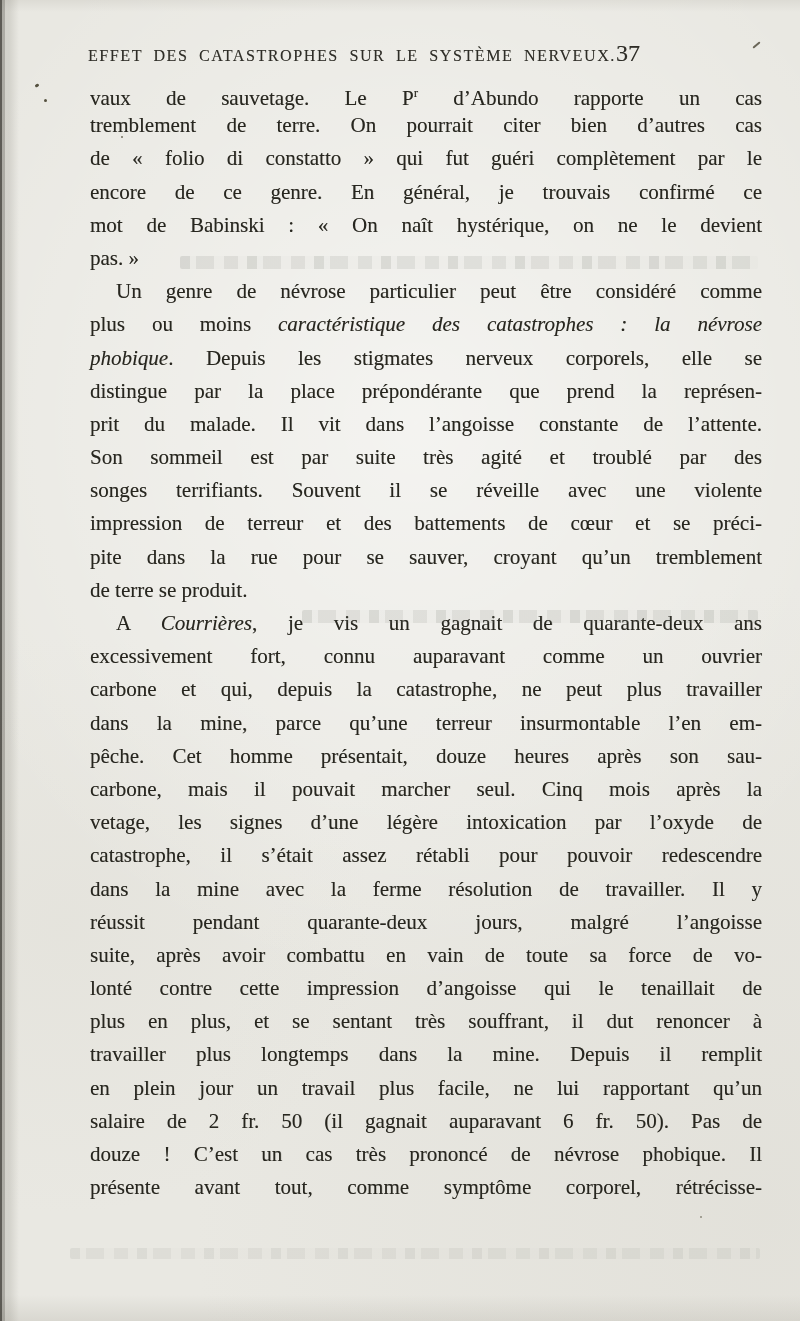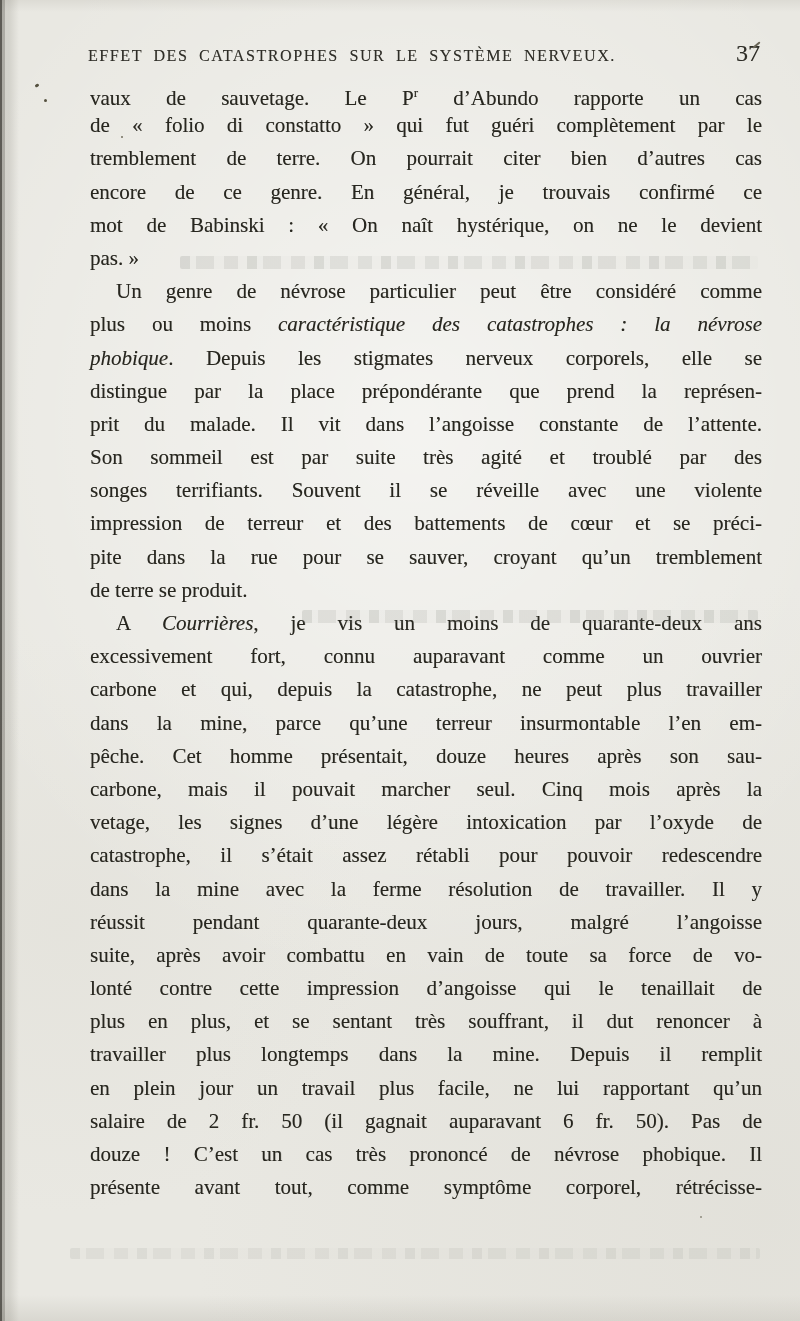--- a/index.html
+++ b/index.html
@@ -20,21 +20,21 @@
   .edge-left{
     position:absolute;left:0;top:0;width:20px;height:100%;
     background:linear-gradient(90deg,
       rgba(58,56,50,.80) 0px, rgba(58,56,50,.80) 2px,
       rgba(98,96,88,.45) 2px, rgba(98,96,88,.45) 5px,
       rgba(132,130,120,.22) 5px, rgba(132,130,120,.22) 9px,
       rgba(0,0,0,0) 19px);
   }
   .header{
     position:absolute;left:88px;top:40px;width:672px;
-    display:flex;align-items:baseline;justify-content:space-between;
+    display:flex;align-items:baseline;
   }
   .running-title{
     font-size:16px;letter-spacing:1.6px;word-spacing:5px;
     color:#2e2d27;text-shadow:.3px .3px .3px rgba(40,38,30,.35);
   }
   .page-number{
     font-size:24px;color:#2e2d27;
     text-shadow:.3px .3px .3px rgba(40,38,30,.35);
   }
   .body-text{
@@ -75,40 +75,40 @@
   <div class="edge-left"></div>
 
   <div class="header">
     <span class="running-title">EFFET DES CATASTROPHES SUR LE SYSTÈME NERVEUX.</span>
     <span class="page-number">37</span>
   </div>
 
   <div class="body-text">
       <div>
         <div class="line"><span>vaux de sauvetage. Le P</span><span class="sup">r</span><span> d’Abundo rapporte un cas</span></div>
+        <div class="line"><span>tremblement de terre. On pourrait citer bien d’autres cas</span></div>
         <div class="line"><span>de « folio di constatto » qui fut guéri complètement par le</span></div>
-        <div class="line"><span>tremblement de terre. On pourrait citer bien d’autres cas</span></div>
         <div class="line"><span>encore de ce genre. En général, je trouvais confirmé ce</span></div>
         <div class="line"><span>mot de Babinski : « On naît hystérique, on ne le devient</span></div>
         <div class="line last"><span>pas. »</span></div>
       </div>
       <div>
         <div class="line indent"><span>Un genre de névrose particulier peut être considéré comme</span></div>
         <div class="line"><span>plus ou moins </span><span class="it">caractéristique des catastrophes : la névrose</span></div>
         <div class="line"><span class="it">phobique</span><span>. Depuis les stigmates nerveux corporels, elle se</span></div>
         <div class="line"><span>distingue par la place prépondérante que prend la représen-</span></div>
         <div class="line"><span>prit du malade. Il vit dans l’angoisse constante de l’attente.</span></div>
         <div class="line"><span>Son sommeil est par suite très agité et troublé par des</span></div>
         <div class="line"><span>songes terrifiants. Souvent il se réveille avec une violente</span></div>
         <div class="line"><span>impression de terreur et des battements de cœur et se préci-</span></div>
         <div class="line"><span>pite dans la rue pour se sauver, croyant qu’un tremblement</span></div>
         <div class="line last"><span>de terre se produit.</span></div>
       </div>
       <div>
-        <div class="line indent"><span>A </span><span class="it">Courrières</span><span>, je vis un moins de quarante-deux ans</span></div>
+        <div class="line indent"><span>A </span><span class="it">Courrières</span><span>, je vis un gagnait de quarante-deux ans</span></div>
         <div class="line"><span>excessivement fort, connu auparavant comme un ouvrier</span></div>
         <div class="line"><span>carbone et qui, depuis la catastrophe, ne peut plus travailler</span></div>
         <div class="line"><span>dans la mine, parce qu’une terreur insurmontable l’en em-</span></div>
         <div class="line"><span>pêche. Cet homme présentait, douze heures après son sau-</span></div>
         <div class="line"><span>carbone, mais il pouvait marcher seul. Cinq mois après la</span></div>
         <div class="line"><span>vetage, les signes d’une légère intoxication par l’oxyde de</span></div>
         <div class="line"><span>catastrophe, il s’était assez rétabli pour pouvoir redescendre</span></div>
         <div class="line"><span>dans la mine avec la ferme résolution de travailler. Il y</span></div>
         <div class="line"><span>réussit pendant quarante-deux jours, malgré l’angoisse</span></div>
         <div class="line"><span>suite, après avoir combattu en vain de toute sa force de vo-</span></div>

